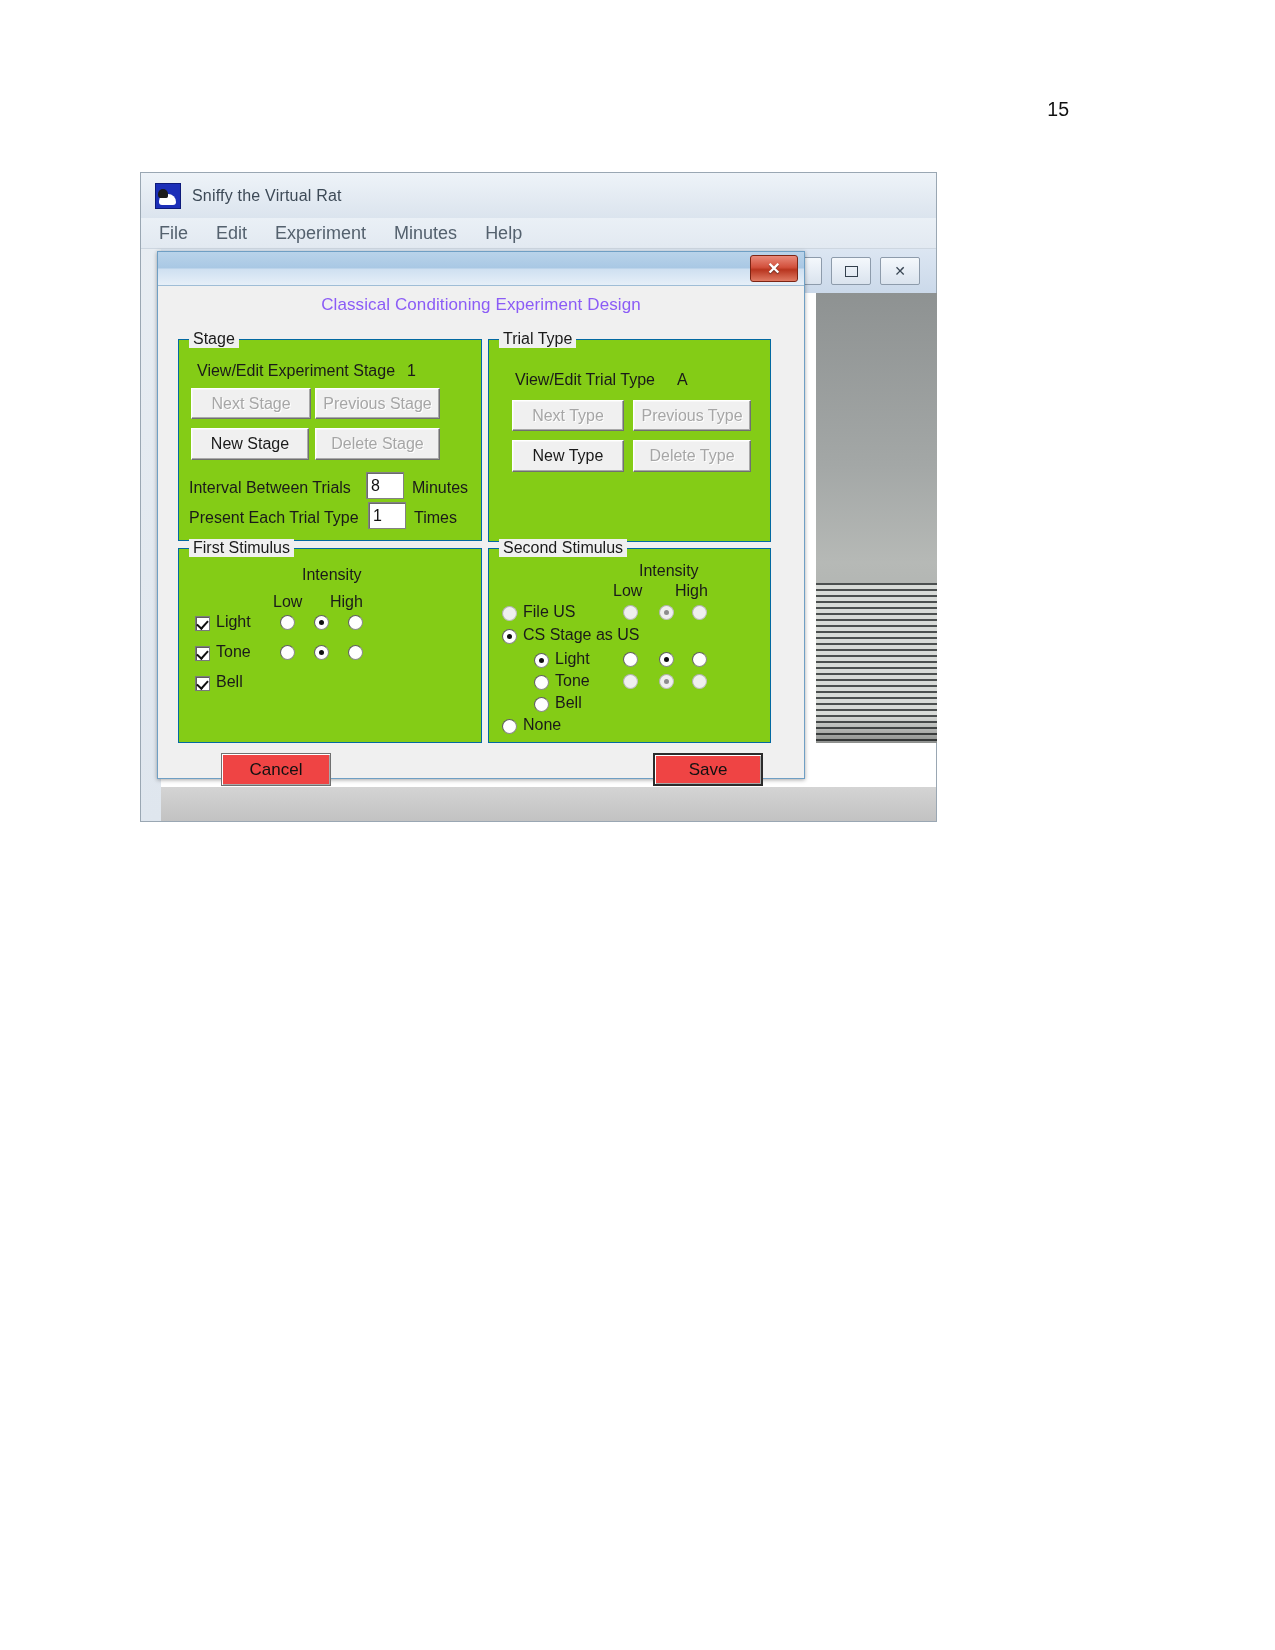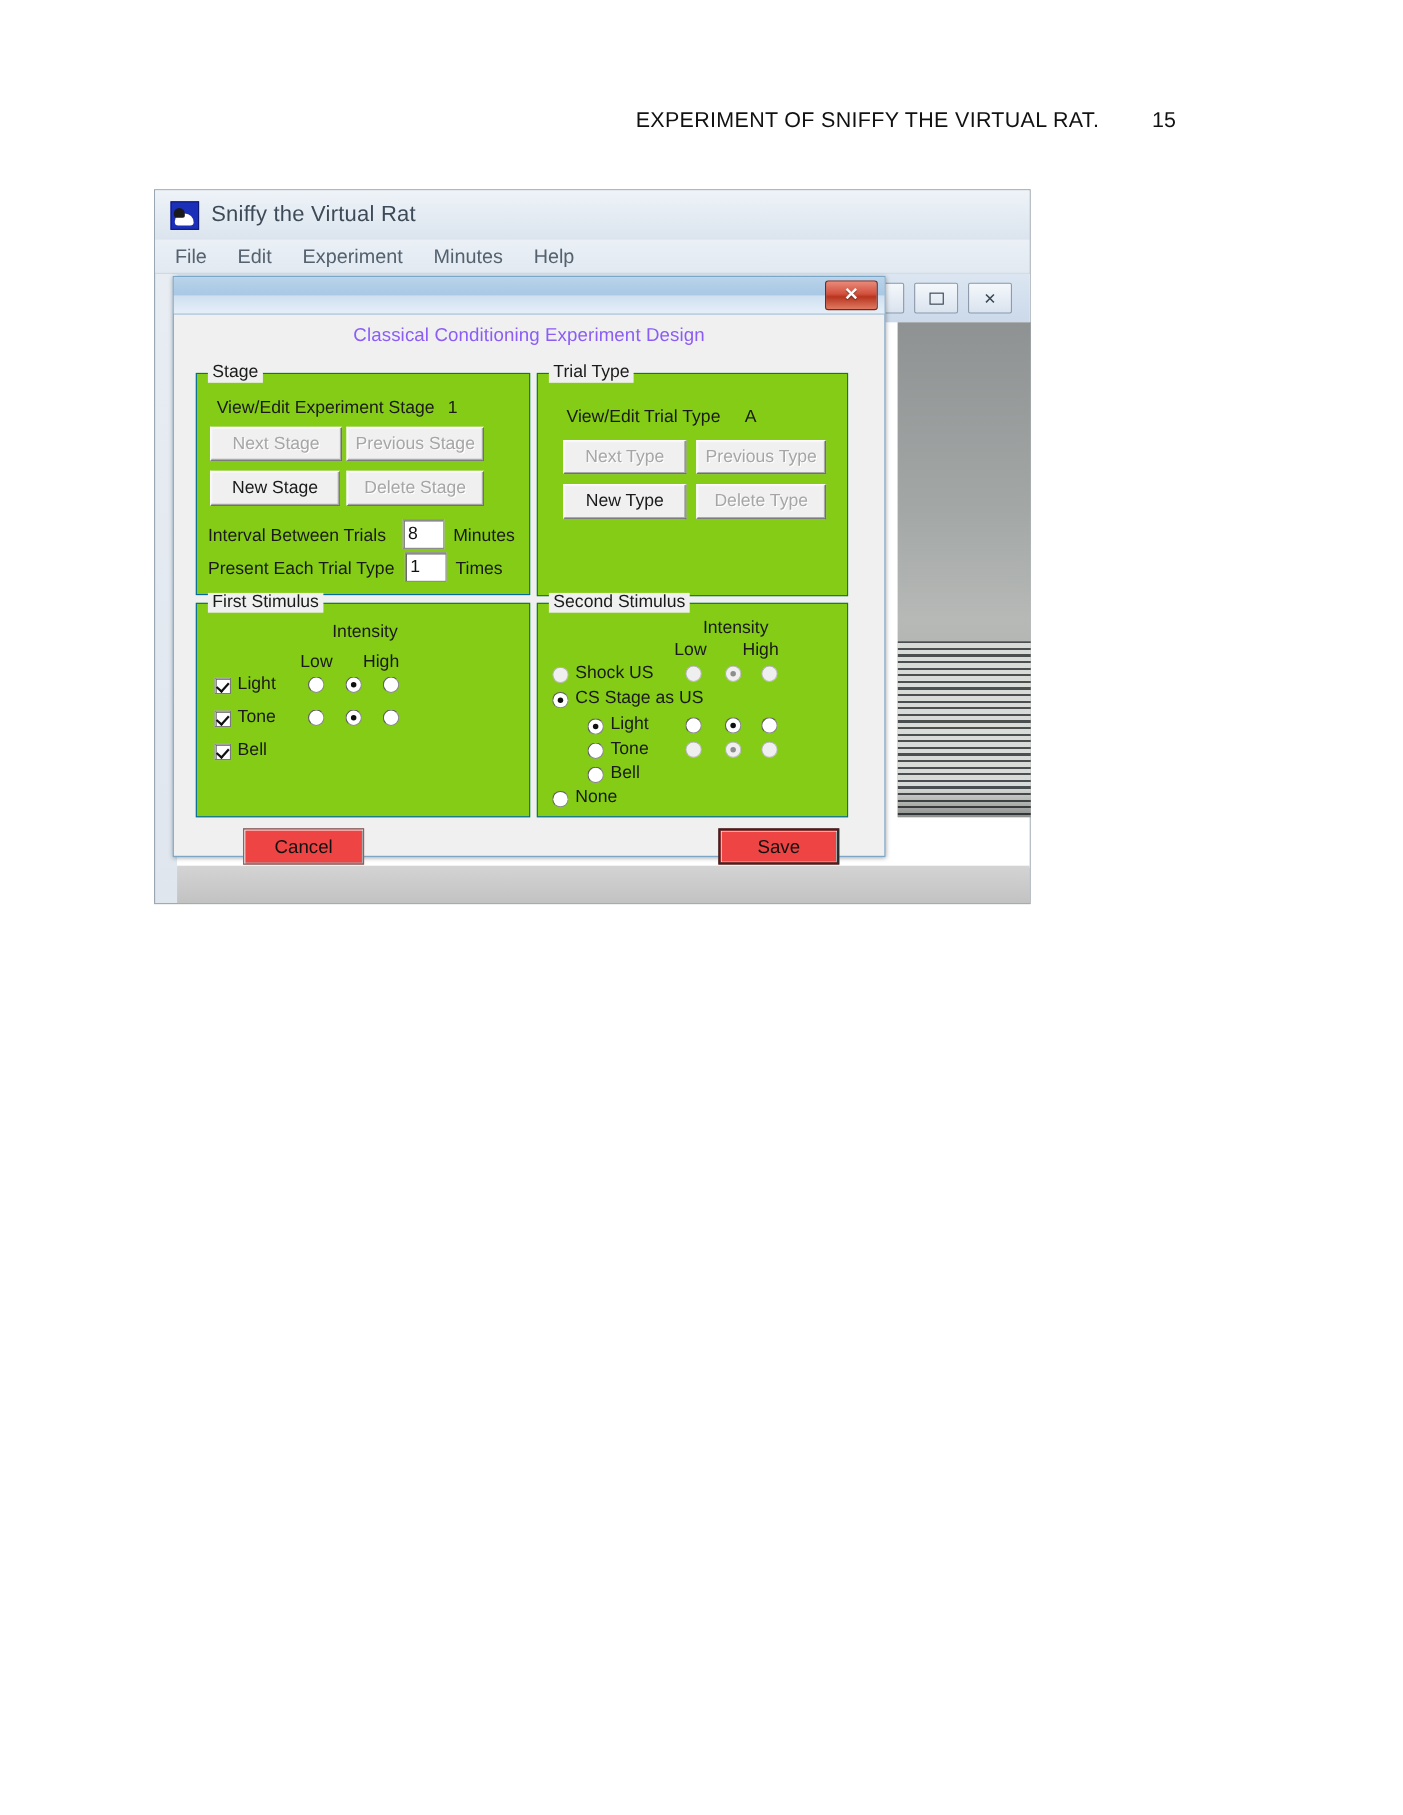--- a/index.html
+++ b/index.html
@@ -43,21 +43,21 @@
     background:#1c2fb8;border:1px solid #0d1a7a;position:relative;overflow:hidden;
   }
   .app-icon::before{
     content:"";position:absolute;left:3px;top:10px;width:17px;height:11px;
     background:#ffffff;border-radius:7px 8px 3px 3px;
   }
   .app-icon::after{
     content:"";position:absolute;left:2px;top:5px;width:10px;height:9px;
     background:#1a1a1a;border-radius:6px 6px 2px 4px;
   }
-  .app-title{font-size:20px;color:#3d4a57;letter-spacing:.2px;}
+  .app-title{font-size:16px;color:#3d4a57;letter-spacing:.2px;}
 
   .app-menubar{
     height:30px;display:flex;align-items:center;gap:28px;padding-left:18px;
     background:linear-gradient(#eaf0f6,#e2e9f1);
     border-bottom:1px solid #cdd6e0;
   }
   .menu-item{font-size:18px;color:#54616e;cursor:default;}
 
   
   .mdi-strip{
@@ -199,21 +199,20 @@
     box-shadow:inset 1px 1px 0 #ffffff, inset -1px -1px 0 #a9a9a9;
     font-size:17px;color:#111;
     display:flex;align-items:center;justify-content:center;
   }
   .footer-btn.default{border:2px solid #2b2b2b;}
 </style>
 </head>
 <body>
 
 <div class="doc-header">
-  <span class="running-head">EXPERIMENT OF SNIFFY THE VIRTUAL RAT.</span>
   <span class="page-num">15</span>
 </div>
 
 <div class="shot">
 
   <div class="app-window">
 
     <div class="app-titlebar">
       <div class="app-icon"></div>
       <div class="app-title">Sniffy the Virtual Rat</div>
@@ -309,21 +308,21 @@
         </div>
 
         <div class="group" id="grp-second">
           <span class="legend">Second Stimulus</span>
 
           <span class="intensity-title" style="left:150px;top:13px;">Intensity</span>
           <span class="lo-hi" style="left:124px;top:33px;">Low</span>
           <span class="lo-hi" style="left:186px;top:33px;">High</span>
 
           <div class="rb dim" style="left:13px;top:57px;"></div>
-          <span class="cap" style="left:34px;top:54px;">Shock US</span>
+          <span class="cap" style="left:34px;top:54px;">File US</span>
           <div class="rb dim" style="left:134px;top:56px;"></div>
           <div class="rb dim sel" style="left:170px;top:56px;"></div>
           <div class="rb dim" style="left:203px;top:56px;"></div>
 
           <div class="rb sel" style="left:13px;top:80px;"></div>
           <span class="cap" style="left:34px;top:77px;">CS Stage as US</span>
 
           <div class="rb sel" style="left:45px;top:104px;"></div>
           <span class="cap" style="left:66px;top:101px;">Light</span>
           <div class="rb" style="left:134px;top:103px;"></div>

